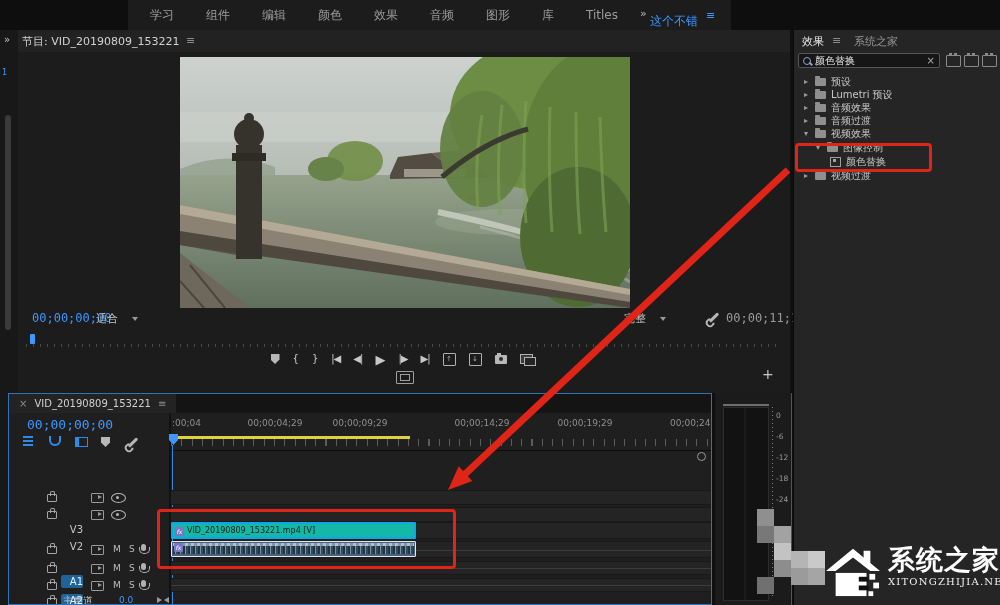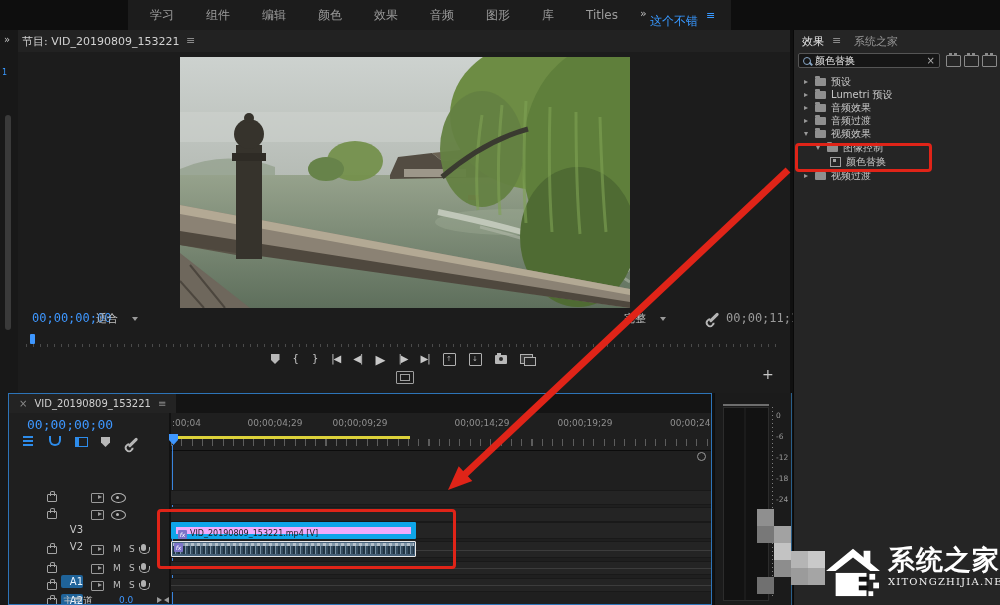--- a/index.html
+++ b/index.html
@@ -112,21 +112,21 @@
   .sync{position:absolute;left:82px;top:3px;width:11px;height:8px;border:1px solid #9a9a9a;border-radius:1px;}
   .sync::before{content:"";position:absolute;right:1px;top:1px;border-left:4px solid #9a9a9a;border-top:2.5px solid transparent;border-bottom:2.5px solid transparent;}
   .eye{position:absolute;left:102px;top:3px;width:13px;height:8px;border:1px solid #b5b5b5;border-radius:50%;}
   .eye::before{content:"";position:absolute;left:4px;top:2px;width:3px;height:3px;background:#b5b5b5;border-radius:50%;}
   .ms{position:absolute;top:2px;font-size:9px;color:#bdbdbd;}
   .mic{position:absolute;left:132px;top:2px;width:5px;height:7px;background:#b0b0b0;border-radius:2.5px;}
   .mic::before{content:"";position:absolute;left:-2.5px;top:3px;width:9px;height:6px;border:1px solid #b0b0b0;border-top:none;border-radius:0 0 5px 5px;}
   .fiticon{position:absolute;left:148px;top:2px;width:12px;height:8px;}
   .fiticon::before{content:"";position:absolute;left:0;top:1px;border-left:5px solid #9a9a9a;border-top:3px solid transparent;border-bottom:3px solid transparent;}
   .fiticon::after{content:"";position:absolute;right:0;top:1px;border-right:5px solid #9a9a9a;border-top:3px solid transparent;border-bottom:3px solid transparent;}
-  #clip-video{position:absolute;left:162px;top:128px;width:245px;height:17px;background:#f0abfc;border:5px solid #0ea5e9;box-sizing:border-box;border-radius:1px;}
+  #clip-video{position:absolute;left:162px;top:128px;width:245px;height:17px;background:#14b8a6;border:2px solid #0ea5e9;box-sizing:border-box;border-radius:1px;}
   #clip-video .lbl{position:absolute;left:14px;top:2px;font-size:8px;color:#1c1c1c;white-space:nowrap;}
   .fxbadge{position:absolute;left:2px;top:2.5px;width:9px;height:9px;background:#7c74c9;color:#fff;font-size:6px;line-height:9px;text-align:center;border-radius:1px;font-style:italic;}
   #clip-audio{position:absolute;left:162px;top:147px;width:245px;height:16px;background:#466179;border:1px solid #e8e8e8;box-sizing:border-box;border-radius:1px;overflow:hidden;}
   #clip-audio .wave{position:absolute;left:1px;right:1px;top:4px;bottom:2px;
      background:repeating-linear-gradient(90deg,#1c2f3d 0 2px,#7d97aa 2px 3px,#32495c 3px 5px);opacity:.9;}
   #clip-audio .strip{position:absolute;left:1px;right:1px;top:1px;height:3px;background:repeating-linear-gradient(90deg,#cfd8df 0 3px,#8fa5b5 3px 6px);opacity:.8;}
 
   
   .redbox{position:absolute;border:3px solid #e02418;border-radius:4px;z-index:40;}
   #arrow-svg{position:absolute;left:0;top:0;z-index:50;pointer-events:none;}

